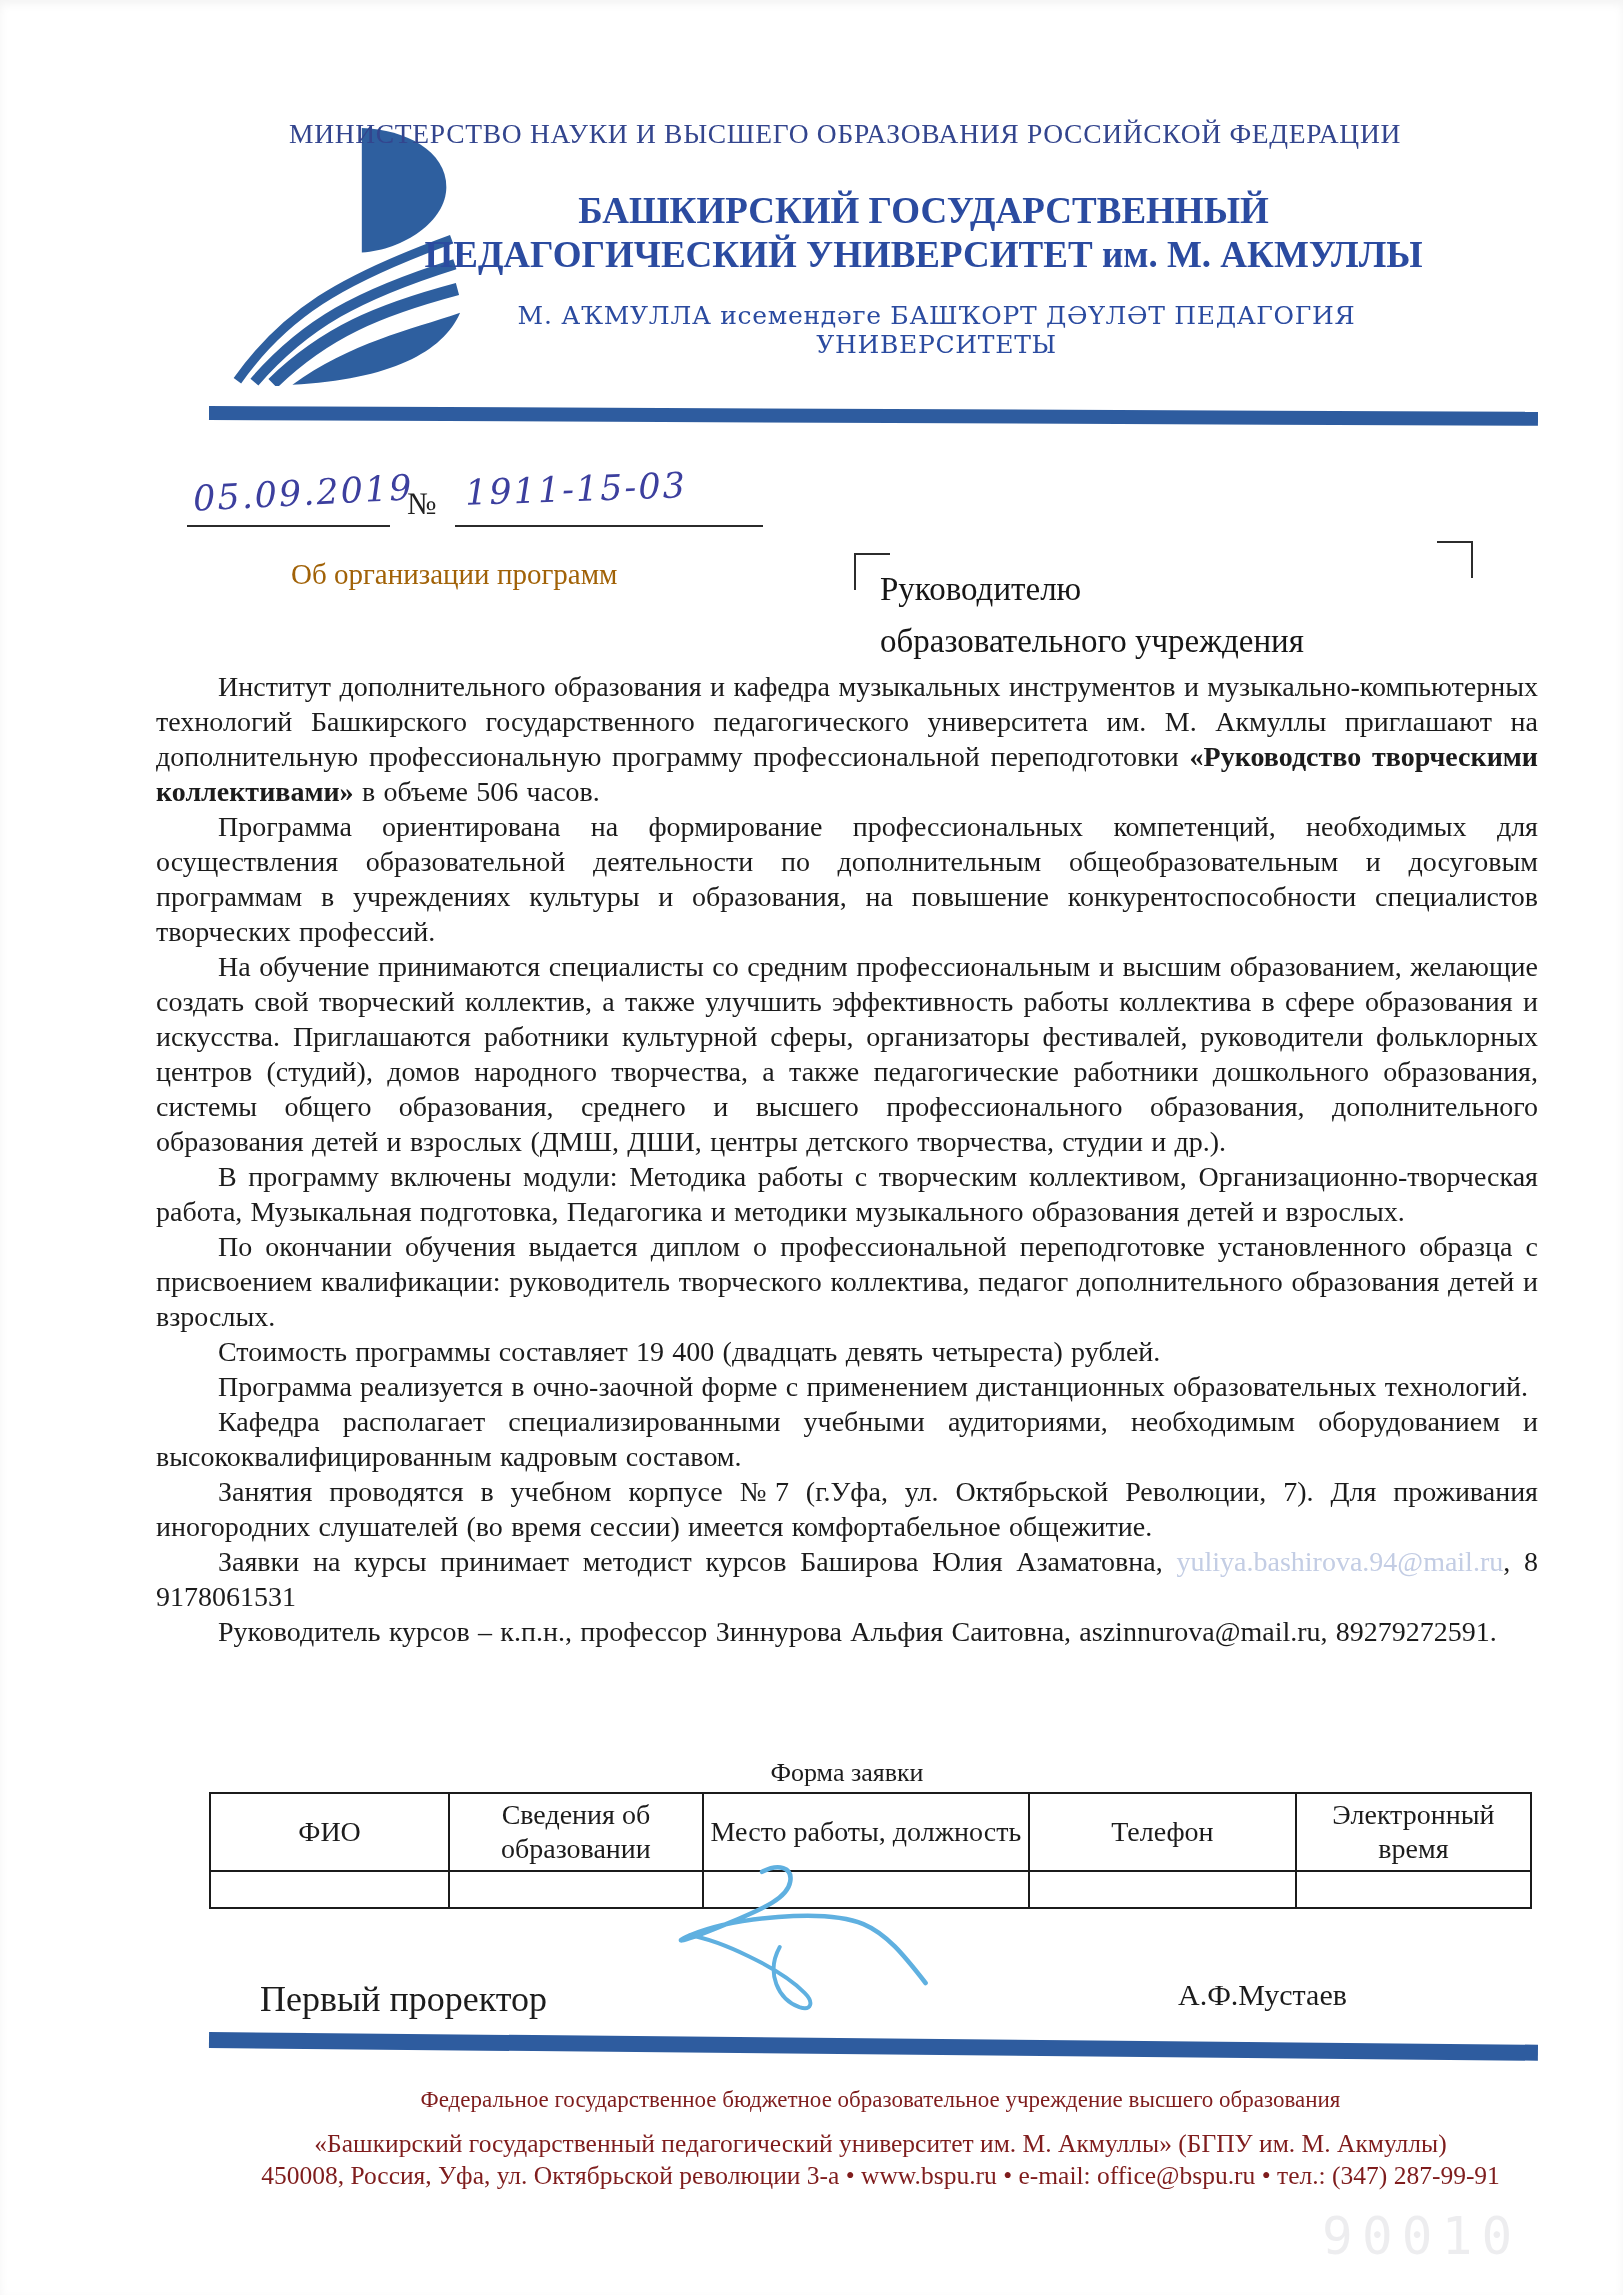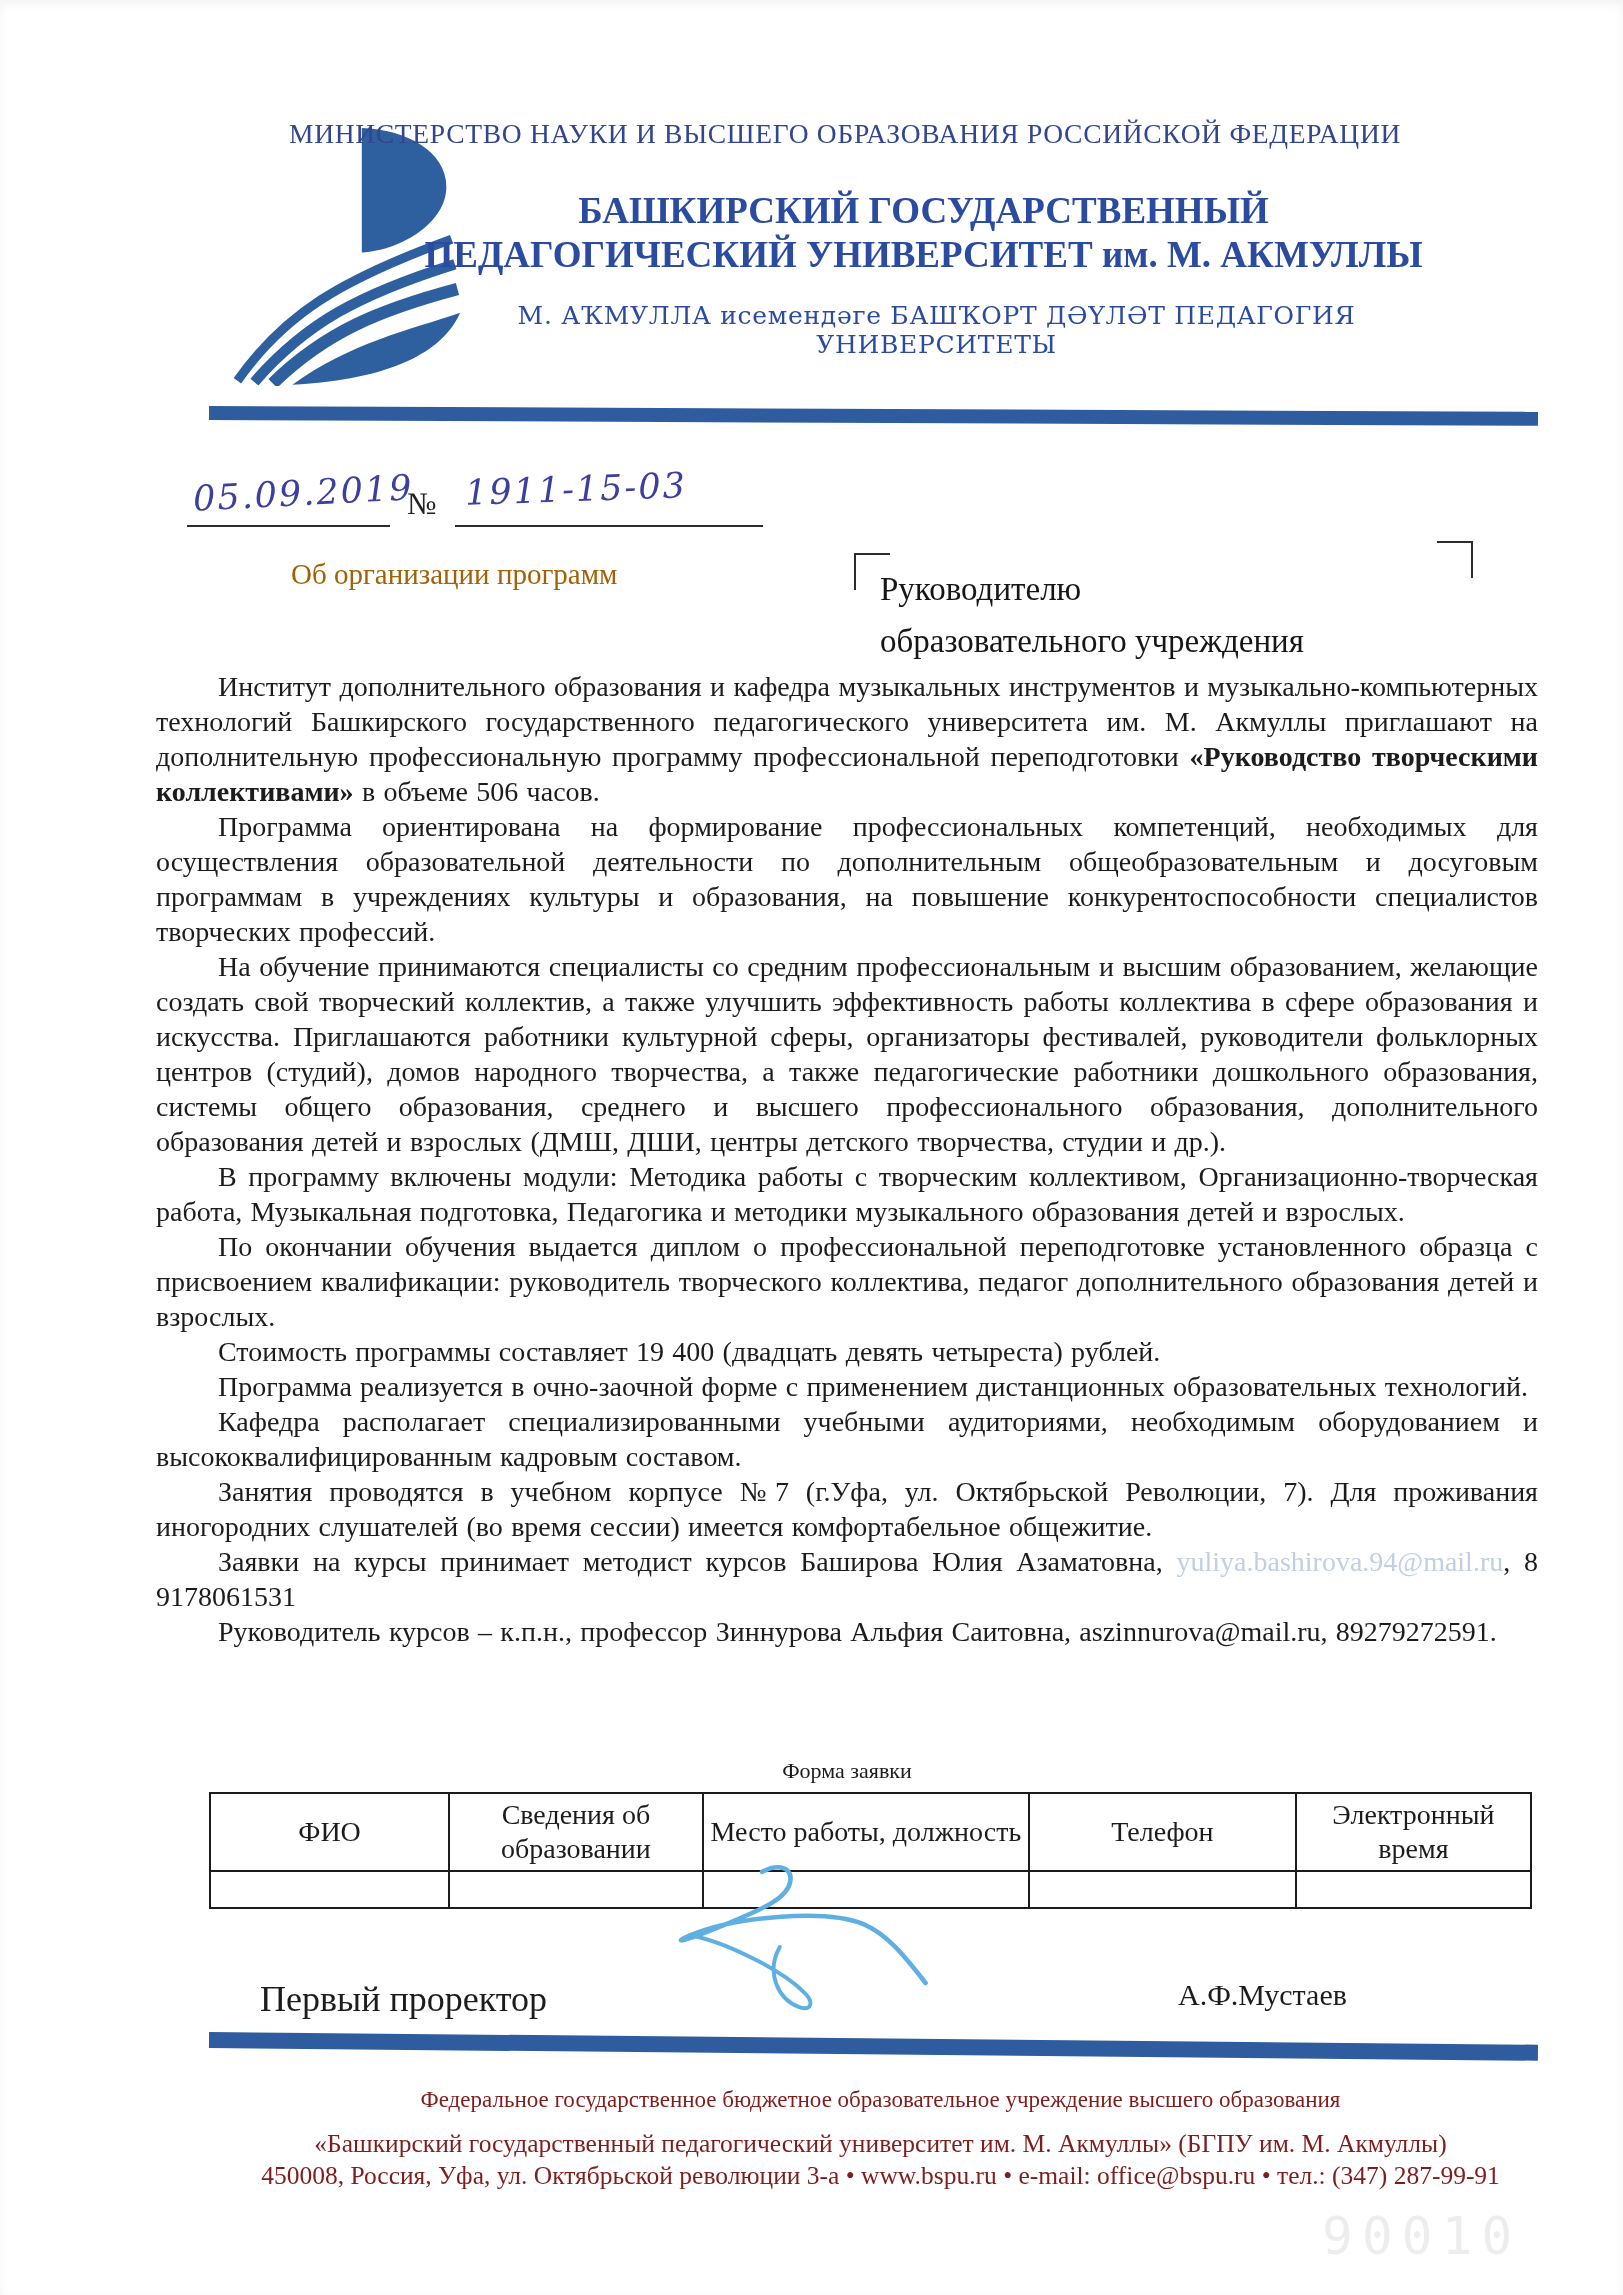--- a/index.html
+++ b/index.html
@@ -38,21 +38,21 @@
   .corner-right{top:541px;left:1437px;border-top:2.6px solid #2c2c2c;border-right:2.6px solid #2c2c2c;}
   .recipient{left:880px;font-size:33px;color:#161616;}
   .rcp1{top:571px;} .rcp2{top:623px;}
   
   .body-block{top:669px;left:156px;width:1382px;height:1094px;overflow:hidden;
     font-size:28px;line-height:35px;text-align:justify;word-spacing:1.3px;}
   .body-block p{margin:0;text-indent:62px;}
   .faded-email{color:#c3cde4;}
   .bold{font-weight:bold;}
   
-  .form-title{top:1758px;left:156px;width:1382px;text-align:center;font-size:22px;}
+  .form-title{top:1758px;left:156px;width:1382px;text-align:center;font-size:26px;}
   .form-table{top:1792px;left:209px;width:1323px;border-collapse:collapse;
     font-size:28px;line-height:34px;}
   .form-table th,.form-table td{border:2px solid #1b1b1b;font-weight:normal;
     text-align:center;vertical-align:middle;padding:3.9px 6.5px;}
   .form-table thead tr{height:73px;}
   .form-table tbody tr{height:37px;}
   .form-table{border:2.6px solid #141414;}
   
   .sig-title{top:1978px;left:260px;font-size:36px;}
   .sig-name{top:1978px;left:1178px;font-size:30px;}

